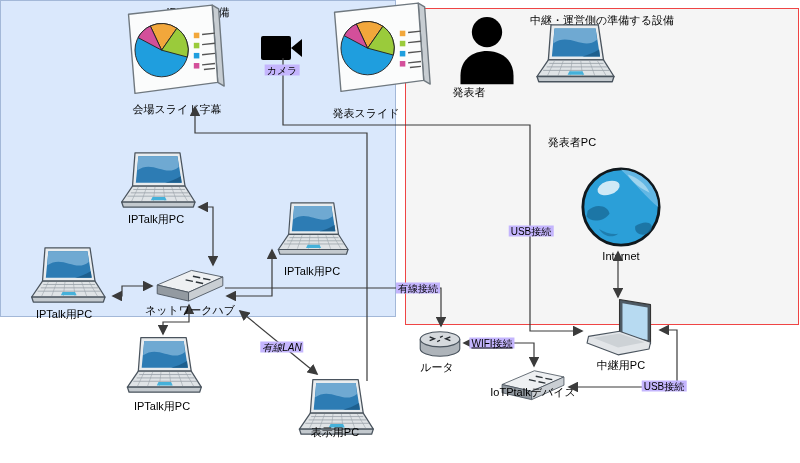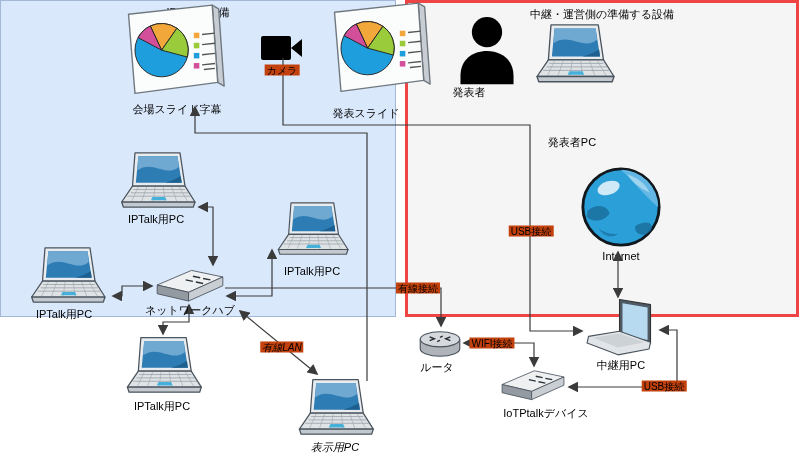--- a/index.html
+++ b/index.html
@@ -2,31 +2,31 @@
 <html style="--region-iptalk-bg: #dae8fc; --region-relay-bg: #f5f5f5; --pie-blue: #1f9ede; --pie-green: #9acb3b; --pie-orange: #f2a73b; --pie-pink: #d34f9a; --laptop-screen: #2d7cb4; --connector: #3b3b3b;"><head>
 <meta charset="utf-8">
 <style>
   html,body{margin:0;padding:0;background:#fff;}
   #canvas{
     position:relative;width:800px;height:463px;overflow:hidden;
     font-family:"Liberation Sans","DejaVu Sans",sans-serif;color:#000;background:#fff;
   }
   .region{position:absolute;box-sizing:border-box;}
   [data-name="region-iptalk"]{background:var(--region-iptalk-bg,#dae8fc);border:1px solid #a3b8d8;}
-  [data-name="region-relay"]{background:var(--region-relay-bg,#f5f5f5);border:3px solid #ef4444;}
+  [data-name="region-relay"]{background:var(--region-relay-bg,#f5f5f5);border:1px solid #ef4444;margin-top:8px;}
   .region-header{position:absolute;top:4px;left:0;right:0;text-align:center;font-size:11px;}
   .node{position:absolute;}
   .node svg{display:block;width:100%;height:100%;}
   .nlabel{
     position:absolute;transform:translateX(-50%);white-space:nowrap;
     font-size:11px;line-height:1.15;text-align:center;
   }
   .echip{
     position:absolute;transform:translate(-50%,-50%);white-space:nowrap;
-    font-size:10px;line-height:1.1;background:#c2410c;padding:0 2px;z-index:5;
+    font-size:10px;line-height:1.1;background:#c4b5fd;padding:0 2px;z-index:5;
   }
   #edges{position:absolute;left:0;top:0;z-index:3;pointer-events:none;}
   .edge{fill:none;stroke:var(--connector,#3b3b3b);stroke-width:1.2;}
   #defs-holder{position:absolute;width:0;height:0;overflow:hidden;}
 </style>
 </head>
 <body>
 
 <svg id="defs-holder" aria-hidden="true">
   <defs>
@@ -208,25 +208,25 @@
   <div class="nlabel" data-name="venue-screen-label" style="left:177px;top:103px;">会場スライド字幕</div>
   <div class="nlabel" data-name="presentation-screen-label" style="left:366px;top:107px;">発表スライド</div>
   <div class="nlabel echip" data-name="camera-label" style="left:282px;top:70px;">カメラ</div>
   <div class="nlabel" data-name="presenter-label" style="left:469px;top:86px;">発表者</div>
   <div class="nlabel" data-name="presenter-pc-label" style="left:572px;top:88px;margin-top:48px;">発表者PC</div>
   <div class="nlabel" data-name="iptalk-pc-top-label" style="left:156px;top:213px;">IPTalk用PC</div>
   <div class="nlabel" data-name="iptalk-pc-left-label" style="left:64px;top:308px;">IPTalk用PC</div>
   <div class="nlabel" data-name="iptalk-pc-right-label" style="left:312px;top:265px;">IPTalk用PC</div>
   <div class="nlabel" data-name="network-hub-label" style="left:190px;top:304px;z-index:4;">ネットワークハブ</div>
   <div class="nlabel" data-name="iptalk-pc-bottom-label" style="left:162px;top:400px;">IPTalk用PC</div>
-  <div class="nlabel" data-name="display-pc-label" style="left:335px;top:441px;font-style:italic;">表示用PC</div>
+  <div class="nlabel" data-name="display-pc-label" style="left:335px;top:426px;">表示用PC</div>
   <div class="nlabel" data-name="internet-label" style="left:621px;top:250px;">Internet</div>
   <div class="nlabel" data-name="router-label" style="left:437px;top:361px;">ルータ</div>
   <div class="nlabel" data-name="relay-pc-label" style="left:621px;top:359px;">中継用PC</div>
-  <div class="nlabel" data-name="iotptalk-device-label" style="left:533px;top:407px;margin-left:13px;">IoTPtalkデバイス</div>
+  <div class="nlabel" data-name="iotptalk-device-label" style="left:533px;top:386px;">IoTPtalkデバイス</div>
 
   <div class="echip" data-name="usb-camera-edge-label" style="left:531px;top:231px;">USB接続</div>
   <div class="echip" data-name="wired-connection-edge-label" style="left:418px;top:288px;">有線接続</div>
-  <div class="echip" data-name="wifi-connection-edge-label" style="left:492px;top:343px;">WIFI接続</div>
+  <div class="echip" data-name="wifi-connection-edge-label" style="left:492px;top:343px;text-decoration:underline;">WIFI接続</div>
   <div class="echip" data-name="usb-device-edge-label" style="left:664px;top:386px;">USB接続</div>
   <div class="echip" data-name="wired-lan-edge-label" style="left:282px;top:347px;font-style:italic;">有線LAN</div>
 
 </div>
 
 </body></html>

